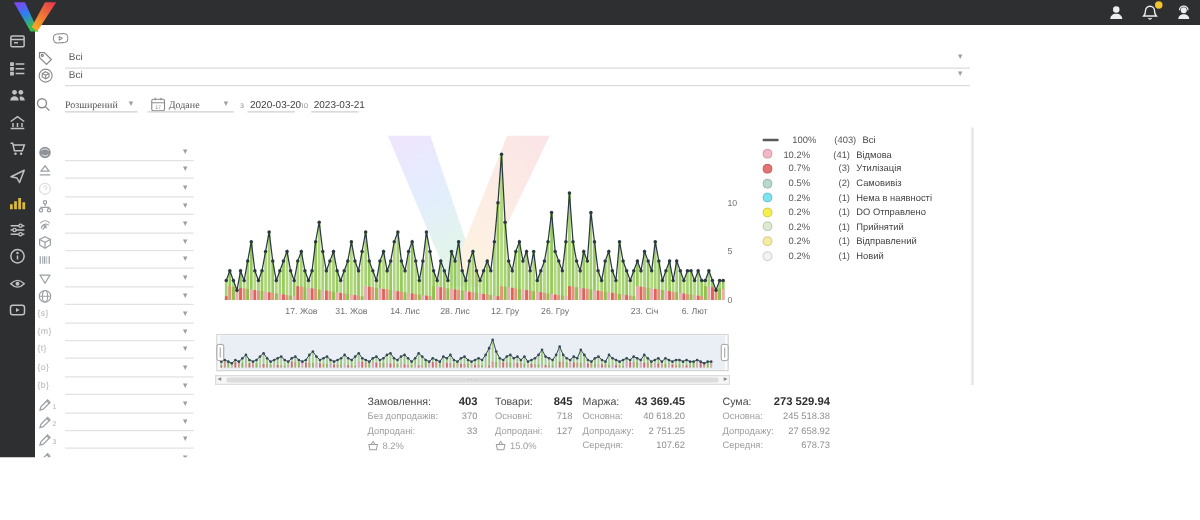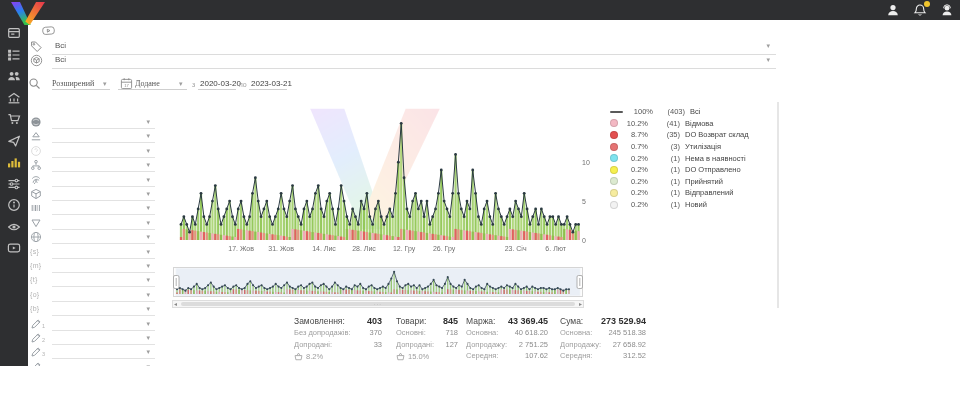--- a/index.html
+++ b/index.html
@@ -938,30 +938,30 @@
         <span class="lgcnt">(403)</span>
         <span class="lglab">Всі</span>
       </div>
       <div class="lgrow">
         <span class="lgmark lgdot" style="background:#f3b8c3"></span>
         <span class="lgpct">10.2%</span>
         <span class="lgcnt">(41)</span>
         <span class="lglab">Відмова</span>
       </div>
       <div class="lgrow">
-        <span class="lgmark lgdot" style="background:#e35050"></span>
-        <span class="lgpct">8.7%</span>
-        <span class="lgcnt">(35)</span>
-        <span class="lglab">DO Возврат склад</span>
-      </div>
-      <div class="lgrow">
         <span class="lgmark lgdot" style="background:#e57373"></span>
         <span class="lgpct">0.7%</span>
         <span class="lgcnt">(3)</span>
         <span class="lglab">Утилізація</span>
+      </div>
+      <div class="lgrow">
+        <span class="lgmark lgdot" style="background:#b7d8cf"></span>
+        <span class="lgpct">0.5%</span>
+        <span class="lgcnt">(2)</span>
+        <span class="lglab">Самовивіз</span>
       </div>
       <div class="lgrow">
         <span class="lgmark lgdot" style="background:#7fe3ef"></span>
         <span class="lgpct">0.2%</span>
         <span class="lgcnt">(1)</span>
         <span class="lglab">Нема в наявності</span>
       </div>
       <div class="lgrow">
         <span class="lgmark lgdot" style="background:#f6f04f"></span>
         <span class="lgpct">0.2%</span>
@@ -1485,36 +1485,36 @@
         </div>
         <div class="statrow">
           <span>Допродажу:</span>
           <span class="sv">2 751.25</span>
         </div>
         <div class="statrow">
           <span>Середня:</span>
           <span class="sv">107.62</span>
         </div>
       </div>
-      <div class="statcol" style="left: 560px; width: 86px;">
+      <div class="statcol" style="left: 578px; width: 86px;">
         <div class="stathead">
           <span class="sl">Сума:</span>
           <span class="sv">273 529.94</span>
         </div>
         <div class="statrow">
           <span>Основна:</span>
           <span class="sv">245 518.38</span>
         </div>
         <div class="statrow">
           <span>Допродажу:</span>
           <span class="sv">27 658.92</span>
         </div>
         <div class="statrow">
           <span>Середня:</span>
-          <span class="sv">312.52</span>
+          <span class="sv">678.73</span>
         </div>
       </div>
     </div>
 
   <div id="footicons">
       <span>
         <svg viewBox="0 0 13 13">
           <g stroke="#9e9e9e">
             <path d="M4.8 3h6.2M4.8 6.5h6.2M4.8 10h6.2" stroke-width="1"></path>
             <path d="M1.6 2.2h1.7v1.6H1.6zM1.6 5.7h1.7v1.6H1.6zM1.6 9.2h1.7v1.6H1.6z" fill="#9e9e9e"></path>

